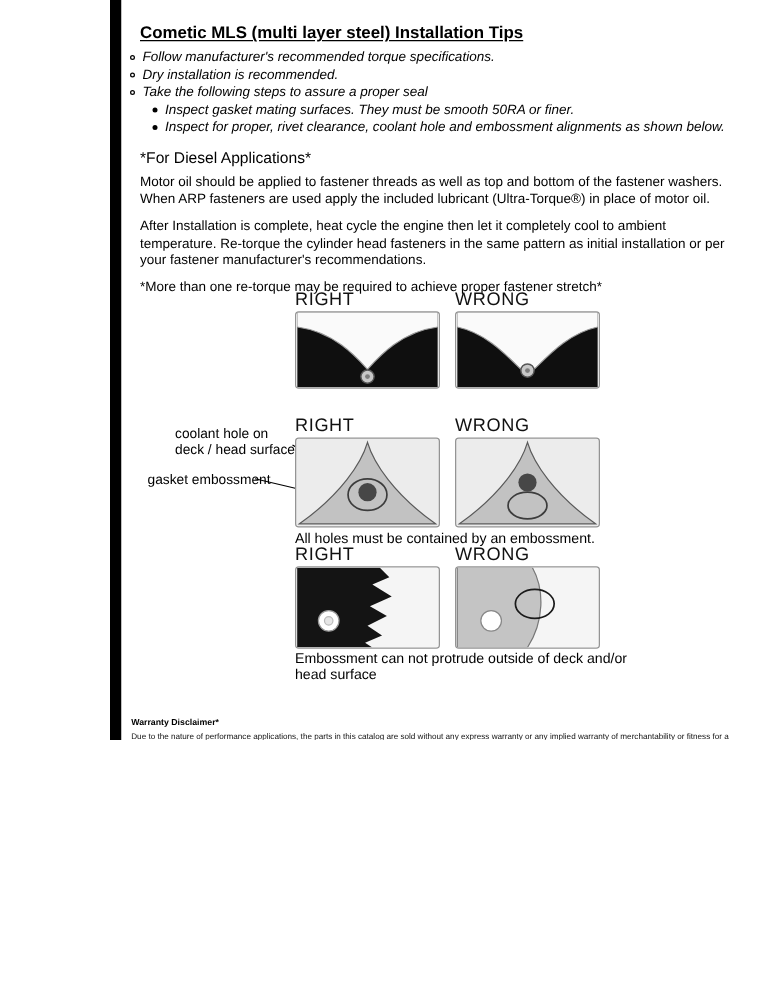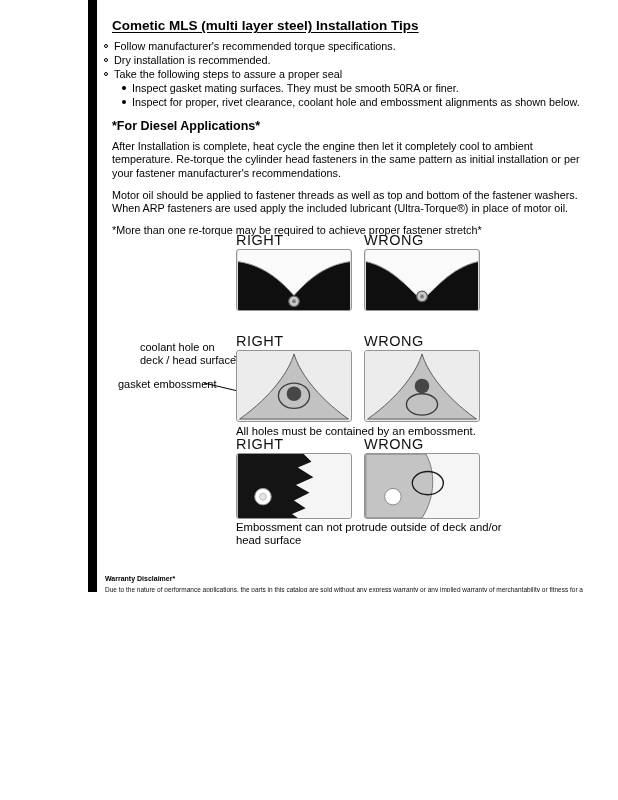--- a/index.html
+++ b/index.html
@@ -7,26 +7,26 @@
   .page {
     position:relative; width:618px; height:592px; background:#ffffff;
     font-family:"Liberation Sans", sans-serif; color:#000; overflow:hidden; margin:0 auto;
   }
   .left-bar { position:absolute; left:88px; top:0; width:9px; height:800px; background:#000; }
 
   .top-content { position:absolute; left:112px; top:18px; width:482px; }
   .page-title { font-size:13.5px; font-weight:bold; text-decoration:underline; text-underline-offset:2px; margin-bottom:7px; }
 
   .b-list { margin-left:-8px; }
-  .b-item { display:flex; gap:6px; font-size:10.8px; line-height:1.2; margin-bottom:1px; }
+  .b-item { display:flex; gap:6px; font-size:10.8px; line-height:1.2; margin-bottom:1px;font-style:italic; }
   .b-item.sub { margin-left:18px; }
   .marker-open { width:4px; height:4px; border:1px solid #000; border-radius:50%; margin-top:4px; flex:none; }
   .marker-fill { width:4px; height:4px; background:#000; border-radius:50%; margin-top:4px; flex:none; }
 
-  .diesel-heading { font-size:12.5px; font-weight:bold; margin-top:10px; margin-bottom:7px; }
+  .diesel-heading { font-size:12.5px; font-weight:normal; margin-top:10px; margin-bottom:7px; }
   .body-p { font-size:10.8px; line-height:1.26; margin-bottom:8px; width:480px; }
   .note-p { font-size:10.8px; margin-top:2px; }
 
   .diagrams { position:absolute; left:104px; top:230px; width:505px; height:335px; }
   .d-head { position:absolute; width:116px; text-align:left; font-size:14.5px; letter-spacing:0.5px; color:#111; }
   .d-img { position:absolute; width:116px; border:1px solid #949494; border-radius:3px; overflow:hidden; background:#fff; }
   .d-img svg { display:block; width:100%; height:100%; }
   .d-caption { position:absolute; left:132px; font-size:11.3px; line-height:1.18; color:#000; }
   .callout { position:absolute; font-size:11px; line-height:1.15; }
   .pointer-lines { position:absolute; left:0; top:0; pointer-events:none; }
@@ -63,22 +63,22 @@
         <span class="marker-fill"></span>
         <span>Inspect gasket mating surfaces.  They must be smooth 50RA or finer.</span>
       </div>
       <div class="b-item sub">
         <span class="marker-fill"></span>
         <span>Inspect for proper, rivet clearance, coolant hole and embossment alignments as shown below.</span>
       </div>
     </div>
 
     <div class="diesel-heading">*For Diesel Applications*</div>
+    <p class="body-p">Motor oil should be applied to fastener threads as well as top and bottom of the fastener washers. When ARP fasteners are used apply the included lubricant (Ultra-Torque®) in place of motor oil.</p>
     <p class="body-p">After Installation is complete, heat cycle the engine then let it completely cool to ambient temperature. Re-torque the cylinder head fasteners in the same pattern as initial installation or per your fastener manufacturer's recommendations.</p>
-    <p class="body-p">Motor oil should be applied to fastener threads as well as top and bottom of the fastener washers. When ARP fasteners are used apply the included lubricant (Ultra-Torque®) in place of motor oil.</p>
     <p class="note-p">*More than one re-torque may be required to achieve proper fastener stretch*</p>
   </div>
 
   <div class="diagrams">
 
     <div class="d-head" style="left:132px; top:2px;">RIGHT</div>
     <div class="d-head" style="left:260px; top:2px;">WRONG</div>
 
     <div class="d-img" style="left:132px; top:19px; height:62px;">
       <svg viewBox="0 0 116 62">

